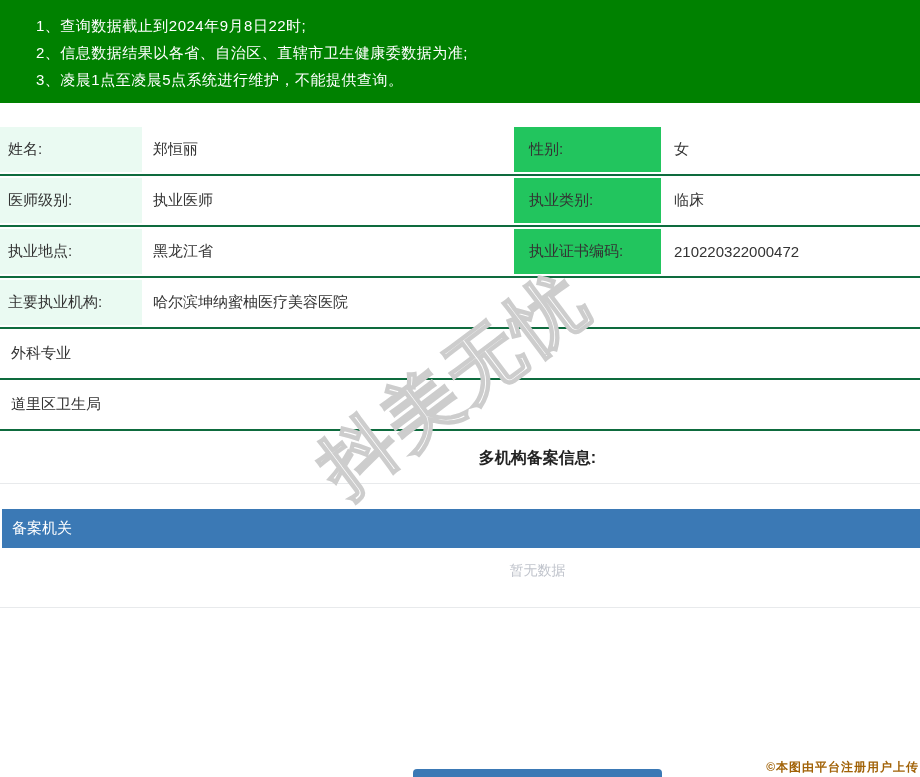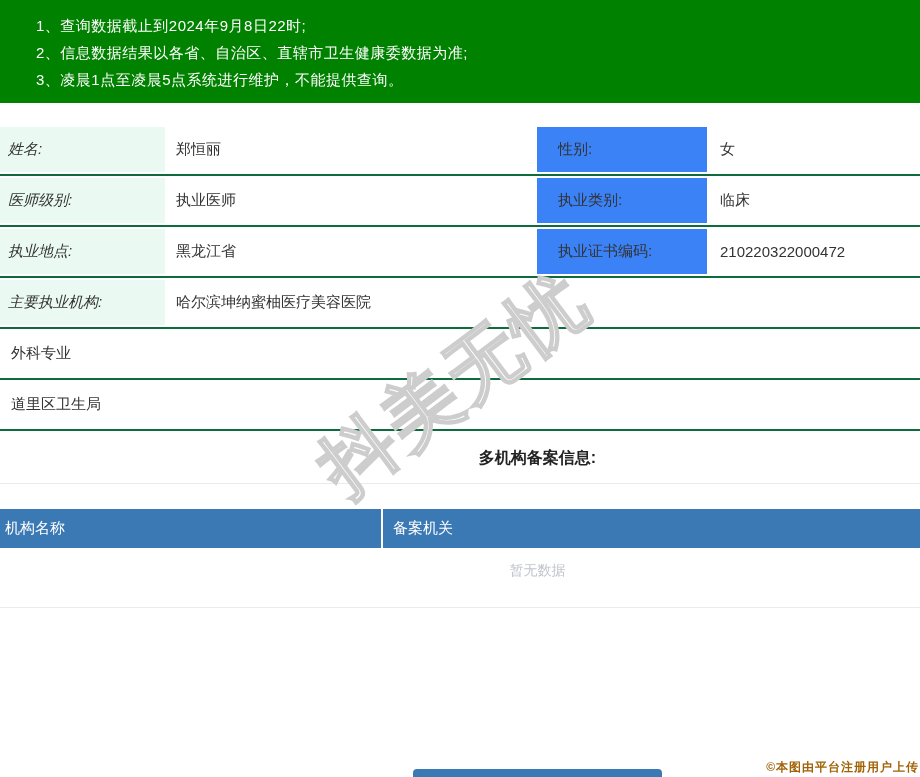--- a/index.html
+++ b/index.html
@@ -14,23 +14,23 @@
     background:#008100;height:103px;box-sizing:border-box;
     padding:12px 0 0 36px;color:#fff;font-size:15px;
   }
   .banner .nline{height:27px;line-height:27px;letter-spacing:.5px;}
   .banner .nline b{font-weight:normal;margin-top:32px;}
 
   
   .info-table{margin-top:24px;}
   .irow{display:flex;height:45px;align-items:stretch;font-size:15px;}
   .cell{display:flex;align-items:center;box-sizing:border-box;}
-  .lbl {width:165px;background:#eafaf2;padding-left:8px;font-style:italic;}
+  .lbl {width:142px;background:#eafaf2;padding-left:8px;}
   .val {width:372px;padding-left:11px;text-align:right;}
-  .lbl2{width:170px;background:#3b82f6;padding-left:21px;}
+  .lbl2{width:147px;background:#22c55e;padding-left:15px;}
   .val2{flex:1;padding-left:13px;}
   .valwide{flex:1;padding-left:11px;}
   .grule{height:2px;background:#0e6b3e;margin:2px 0;}
 
   
   .section-title{margin-top:16px;height:21px;line-height:21px;text-align:center;
     font-size:16px;font-weight:bold;color:#222;}
   .thinline{height:1px;background:#e8eaec;margin-top:15px;}
   .fill-header{margin-top:25px;height:39px;display:flex;background:#3b79b5;
     color:#fff;font-size:15px;}
@@ -115,21 +115,20 @@
       <div class="cell valwide">道里区卫生局</div>
     </div>
     <div class="grule"></div>
 
   </div>
 
   <div class="section-title">多机构备案信息:</div>
   <div class="thinline"></div>
 
   <div class="fill-header">
-    <div class="fh-cell fh-1">机构名称</div>
     <div class="fh-cell fh-3">备案机关</div>
   </div>
   <div class="empty-row">暂无数据</div>
   <div class="thinline"></div>
 
   <div class="btn-wrap">
     <button class="close-btn">〖关闭窗口〗</button>
   </div>
 
   <div class="watermark">抖美无忧</div>

